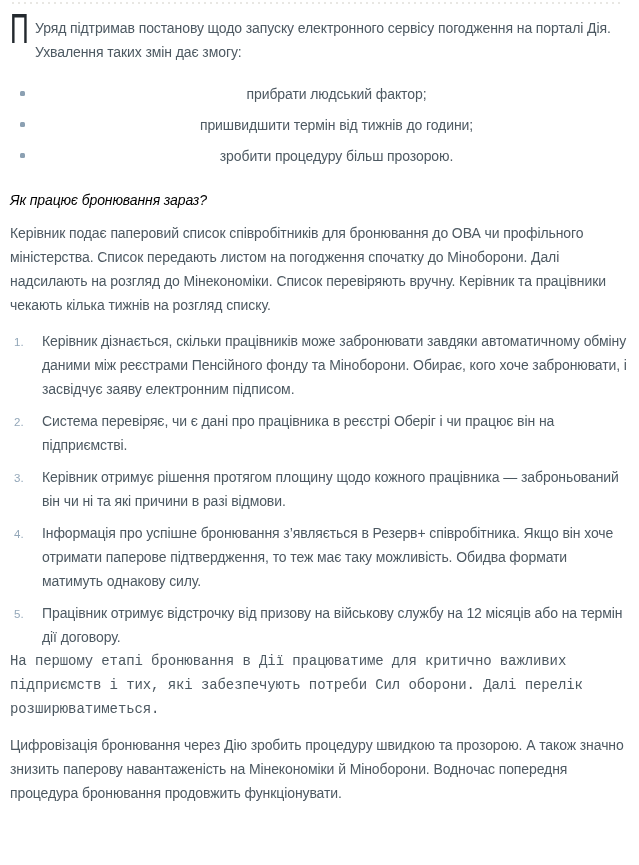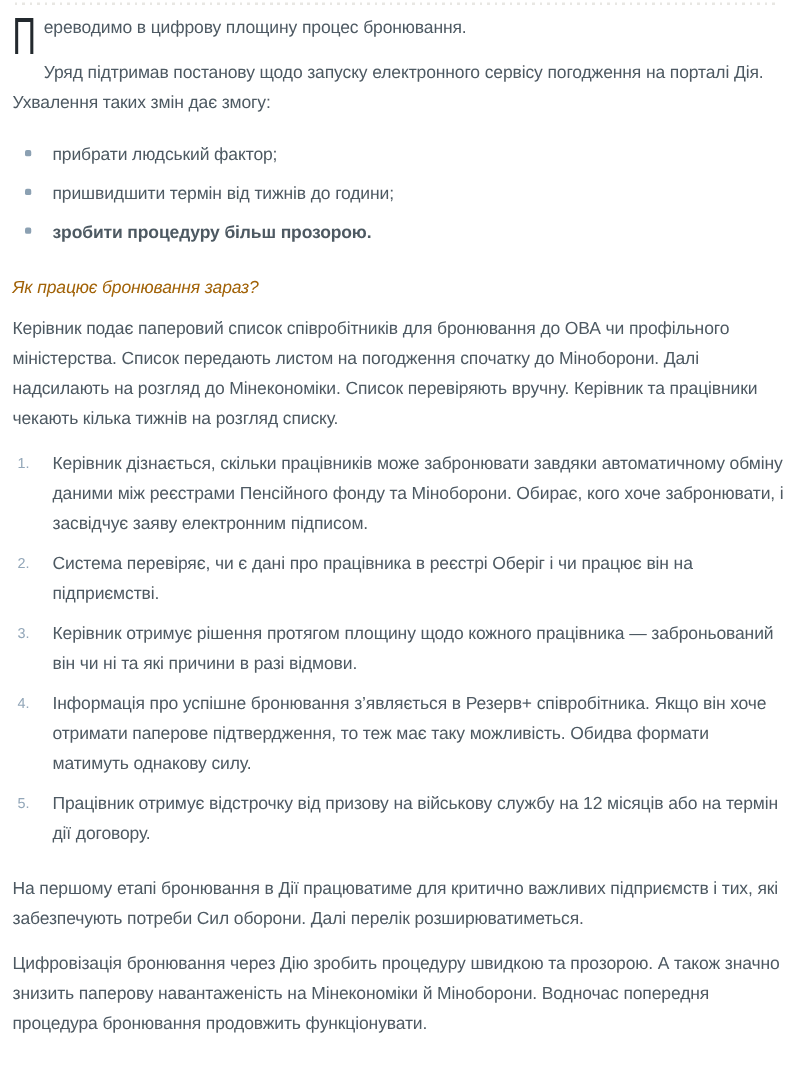--- a/index.html
+++ b/index.html
@@ -17,46 +17,46 @@
   }
   p{margin:0;}
   .lead{margin:0 0 12px 0;}
   .dropcap{
     float:left;width:17px;height:52px;margin:2px 8px 0 0;
     font-size:42px;line-height:36px;color:#23292e;
     transform:scaleX(.62);transform-origin:0 0;
   }
   .intro{margin:0 0 18px 0;}
   ul.bullets{list-style:none;margin:0;padding:0;}
-  ul.bullets li{position:relative;padding-left:32px;margin:0 0 7px 0;}
-  ul.bullets li:last-child{margin-bottom:0;font-weight:bold;}
+  ul.bullets li{position:relative;padding-left:32px;margin:0 0 7px 0;text-align:center;}
+  ul.bullets li:last-child{margin-bottom:0;}
   .dot{
     position:absolute;left:10px;top:9px;width:5px;height:5px;
     border-radius:1.5px;background:#8ba0b2;
   }
-  .heading{font-style:italic;margin:20px 0 9px 0;color:#a16207;}
+  .heading{font-style:italic;margin:20px 0 9px 0;color:#000000;}
   .para-body{margin:0 0 8px 0;}
   ol.steps{list-style:none;margin:12px 0 0 0;padding:0;}
   ol.steps li{position:relative;padding-left:32px;margin:0 0 8px 0;}
   ol.steps li:last-child{margin-bottom:0;}
   .num{
     position:absolute;left:4px;top:1px;
     font-size:11.5px;letter-spacing:0;color:#93a7b9;
   }
-  .closing-gap{margin-top:20px;margin-bottom:12px;}
+  .closing-gap{margin-bottom:12px;font-family:Liberation Mono, monospace;}
 </style>
 </head>
 <body>
 
 <div class="page">
 
   <div class="clipped-strip"></div>
 
   <p class="lead">
-    <span class="dropcap">П</span><span>ереводимо в цифрову площину процес бронювання.</span>
+    <span class="dropcap">П</span>
   </p>
 
   <p class="intro">Уряд підтримав постанову щодо запуску електронного сервісу погодження на порталі Дія. Ухвалення таких змін дає змогу:</p>
 
   <ul class="bullets">
     <li>
       <span class="dot"></span>
       <span>прибрати людський фактор;</span>
     </li>
     <li>

